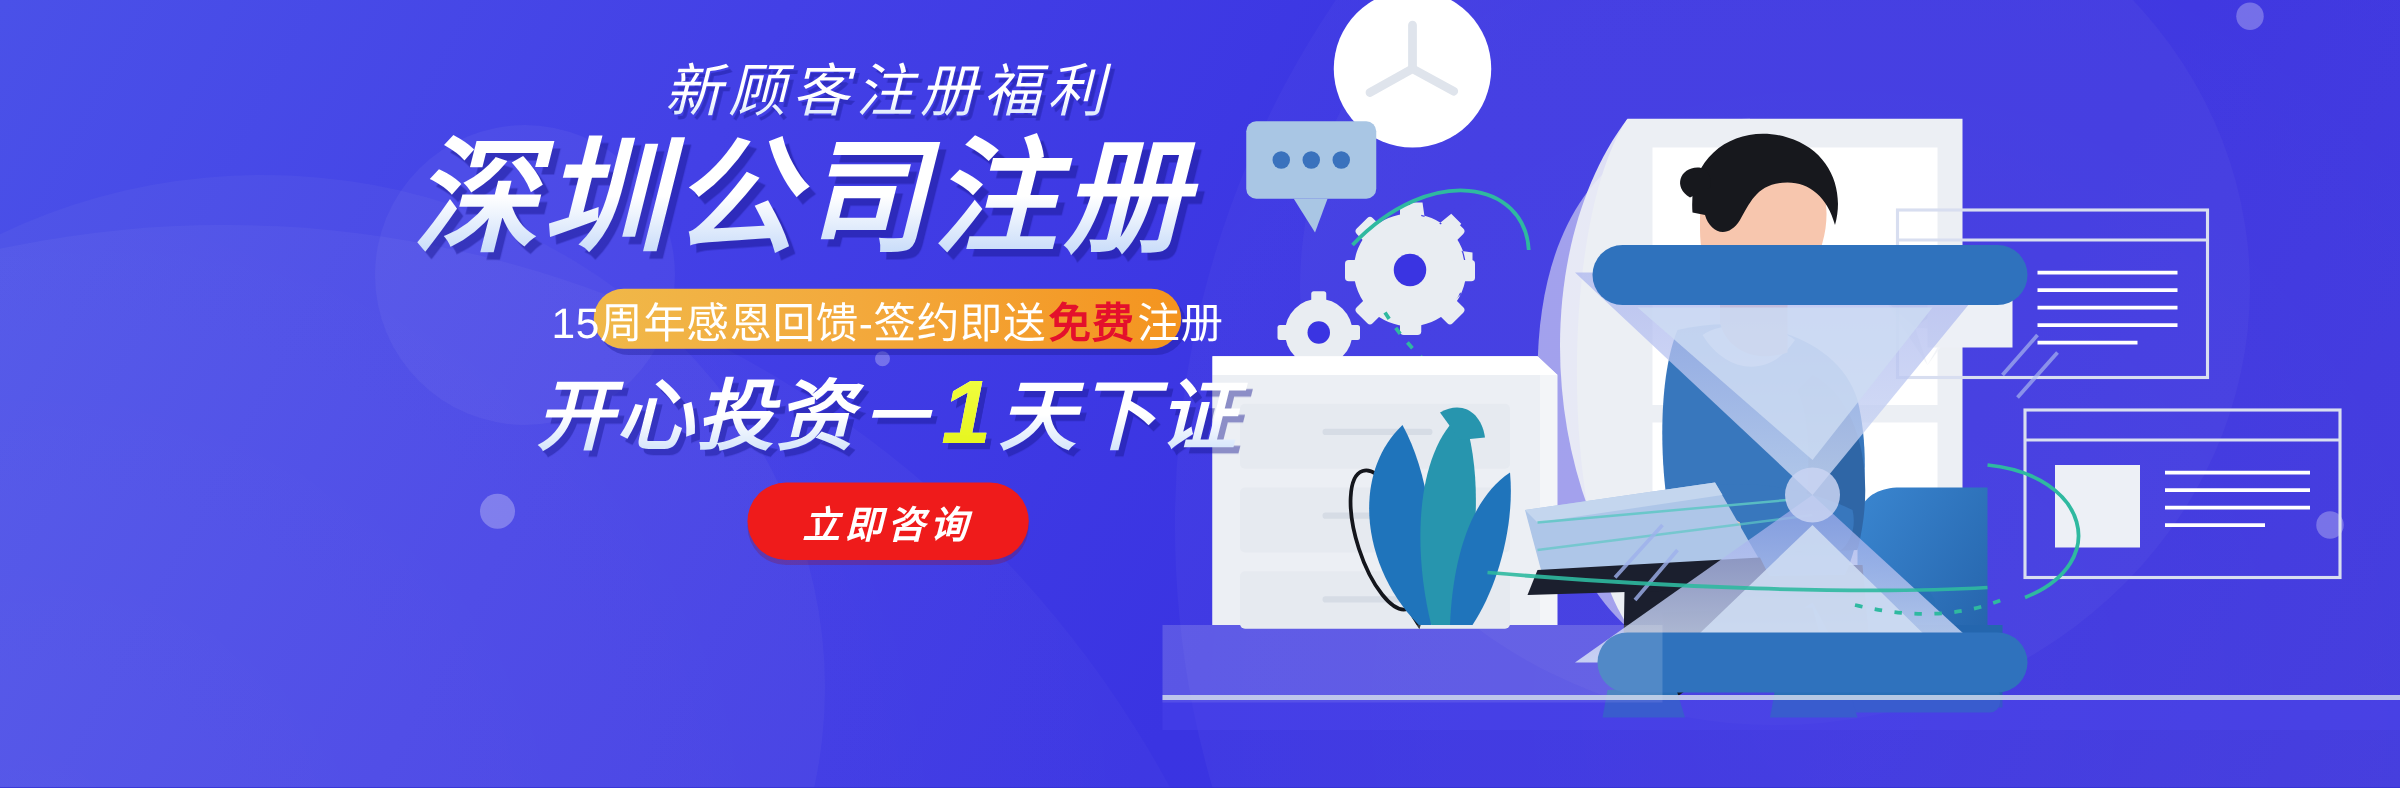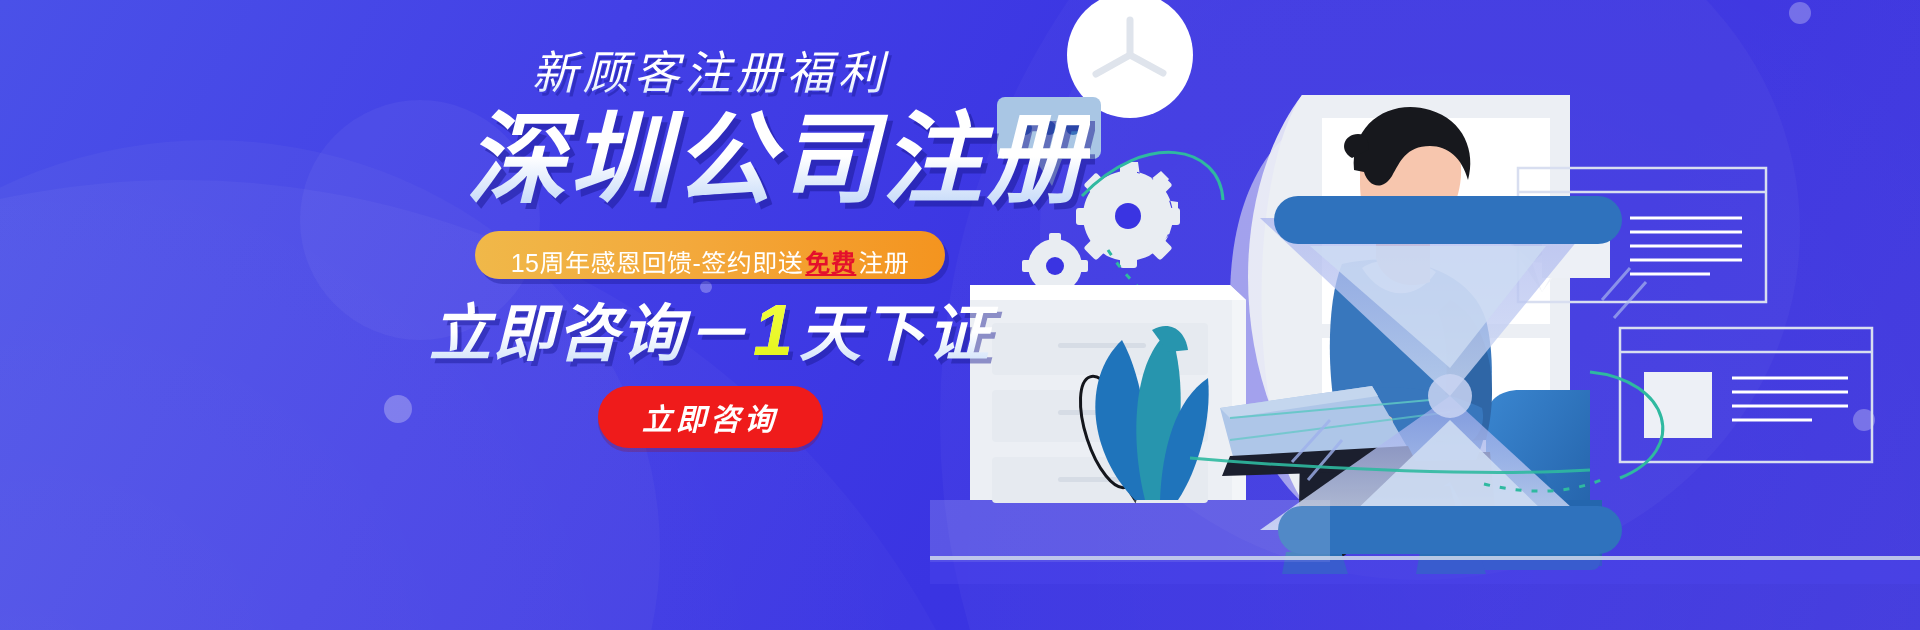--- a/index.html
+++ b/index.html
@@ -48,36 +48,36 @@
   .eyebrow{
     font-size:46px;font-weight:400;font-style:italic;letter-spacing:5px;
     text-align:center;line-height:1.1;
     background:linear-gradient(180deg,#ffffff 0%,#ffffff 55%,#cfe0fb 100%);
     -webkit-background-clip:text;background-clip:text;color:transparent;
     filter:drop-shadow(3px 4px 0 rgba(26,26,150,.45));
     margin:0 0 6px 0;
   }
   .headline{
     font-size:100px;font-weight:700;font-style:italic;letter-spacing:4px;
-    text-align:right;line-height:1.08;
+    text-align:left;line-height:1.08;
     background:linear-gradient(180deg,#ffffff 0%,#ffffff 48%,#bcd4f8 100%);
     -webkit-background-clip:text;background-clip:text;color:transparent;
     filter:drop-shadow(5px 6px 0 rgba(25,24,145,.5));
     margin:0 0 18px 0;white-space:nowrap;
   }
 
   .pill{
-    display:flex;align-items:flex-end;justify-content:center;
+    display:flex;align-items:flex-start;justify-content:center;
     height:48px;width:470px;margin:0 auto 12px auto;
     border-radius:24px;
     background:linear-gradient(90deg,#f0b849 0%,#f3a93c 45%,#f4941f 100%);
     box-shadow:4px 5px 0 rgba(24,22,140,.35);
-    font-size:25px;color:#ffffff;letter-spacing:.5px;white-space:nowrap;
-  }
-  .pill .hl{color:#e4102c;font-weight:700;padding:0 2px;text-decoration:underline;}
+    font-size:34px;color:#ffffff;letter-spacing:.5px;white-space:nowrap;
+  }
+  .pill .hl{color:#e4102c;font-weight:700;padding:0 2px;}
 
   .tagline{
     font-size:62px;font-weight:700;font-style:italic;letter-spacing:2px;
     text-align:center;line-height:1.1;white-space:nowrap;
     background:linear-gradient(180deg,#ffffff 0%,#ffffff 52%,#c6dbf9 100%);
     -webkit-background-clip:text;background-clip:text;color:transparent;
     filter:drop-shadow(4px 5px 0 rgba(25,24,145,.45));
     margin:0 0 16px 0;
   }
   .tagline .num{
@@ -319,19 +319,19 @@
 
     <h1 class="headline">深圳公司注册</h1>
 
     <div class="pill">
       <span>15周年感恩回馈-签约即送</span>
       <span class="hl">免费</span>
       <span>注册</span>
     </div>
 
     <div class="tagline">
-      <span>立即咨询－</span><span class="num">1</span><span>天下证</span>
+      <span>开心投资－</span><span class="num">1</span><span>天下证</span>
     </div>
 
     <button class="cta">立即咨询</button>
   </div>
 
 </div>
 
 </body></html>

